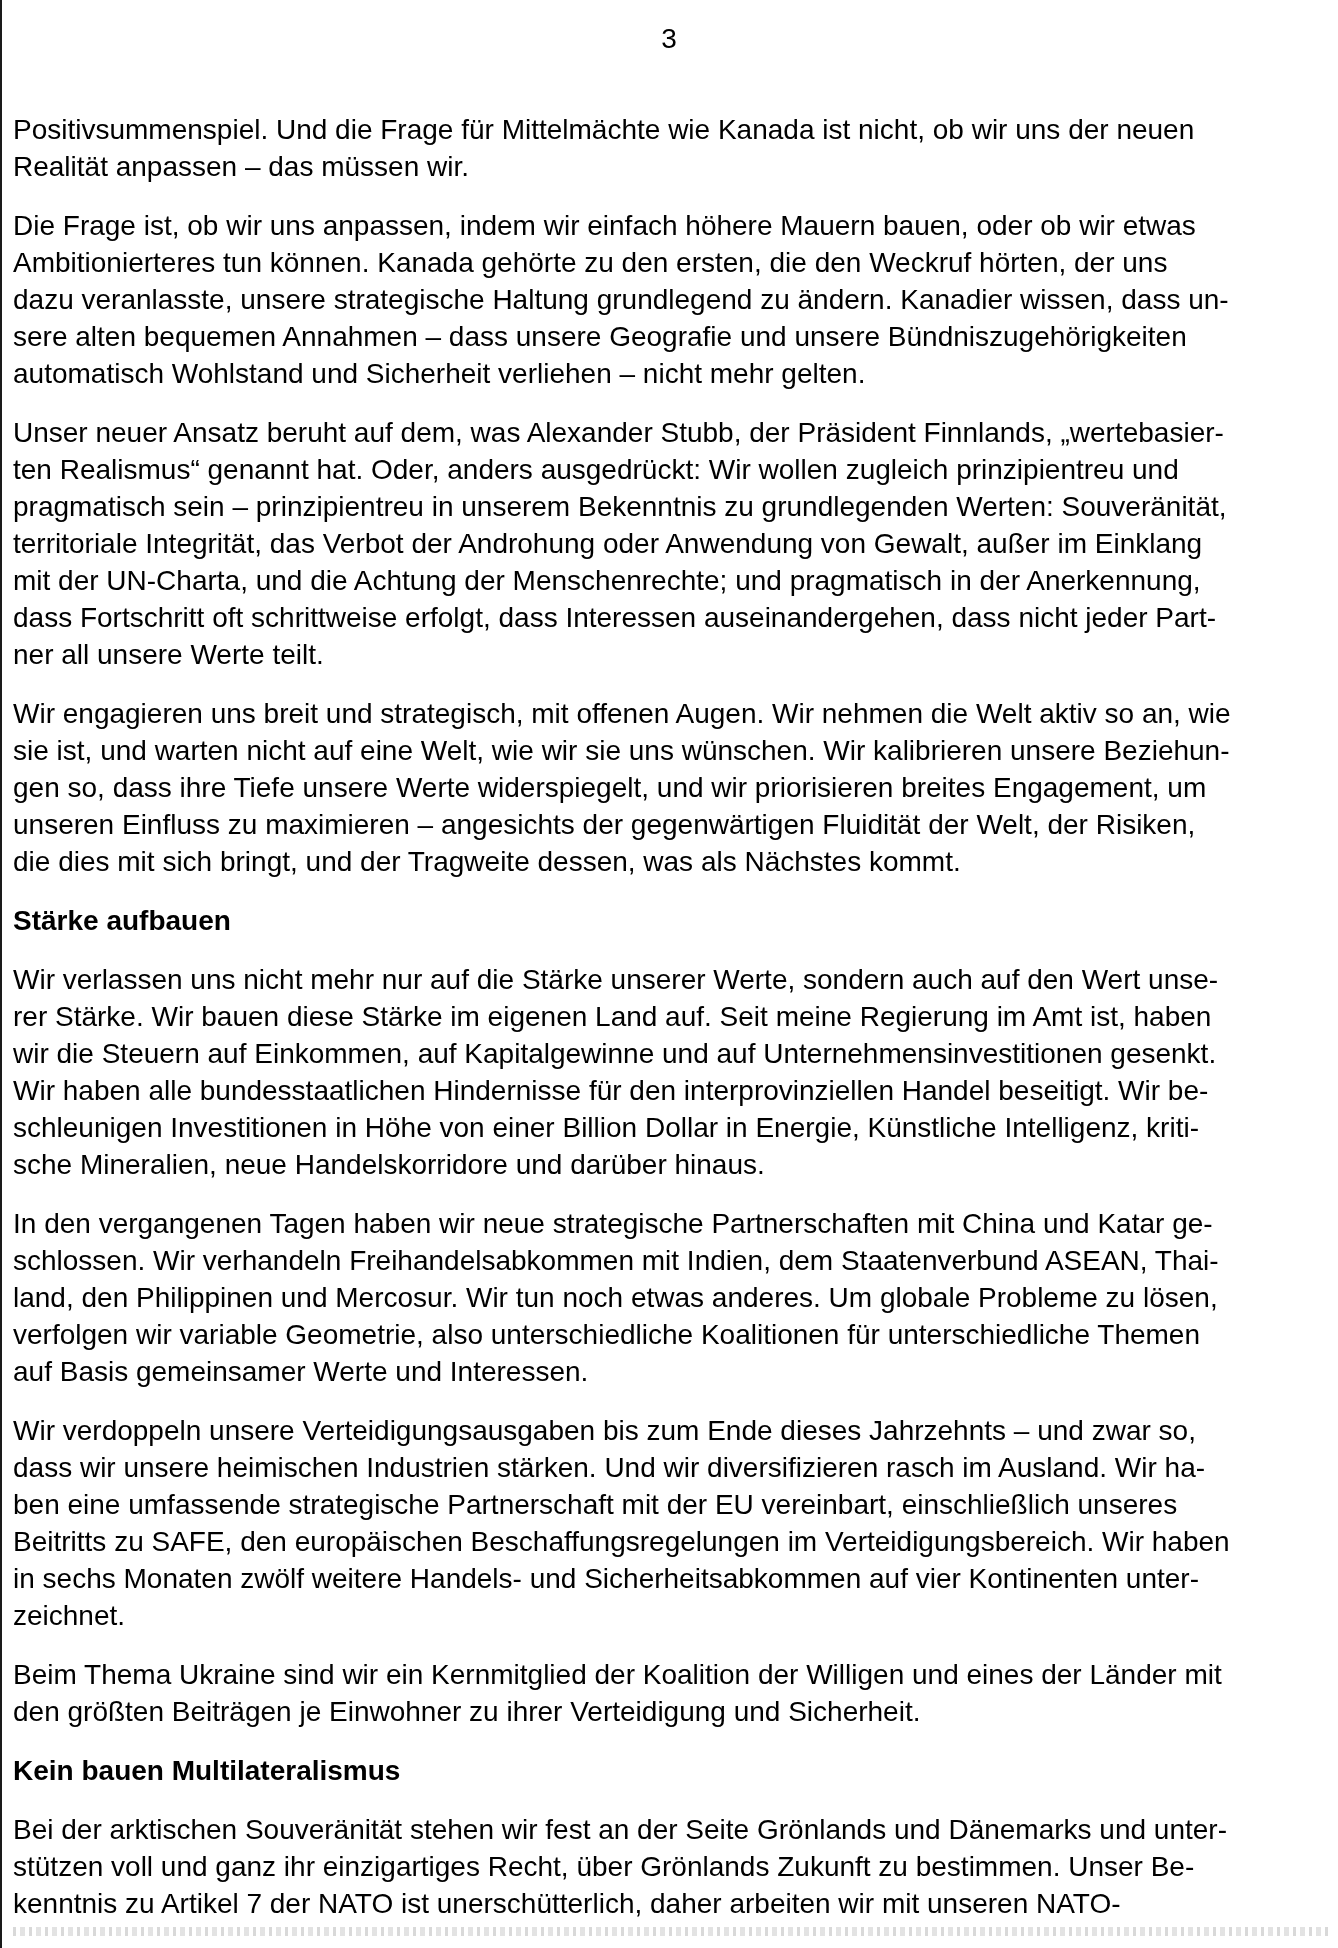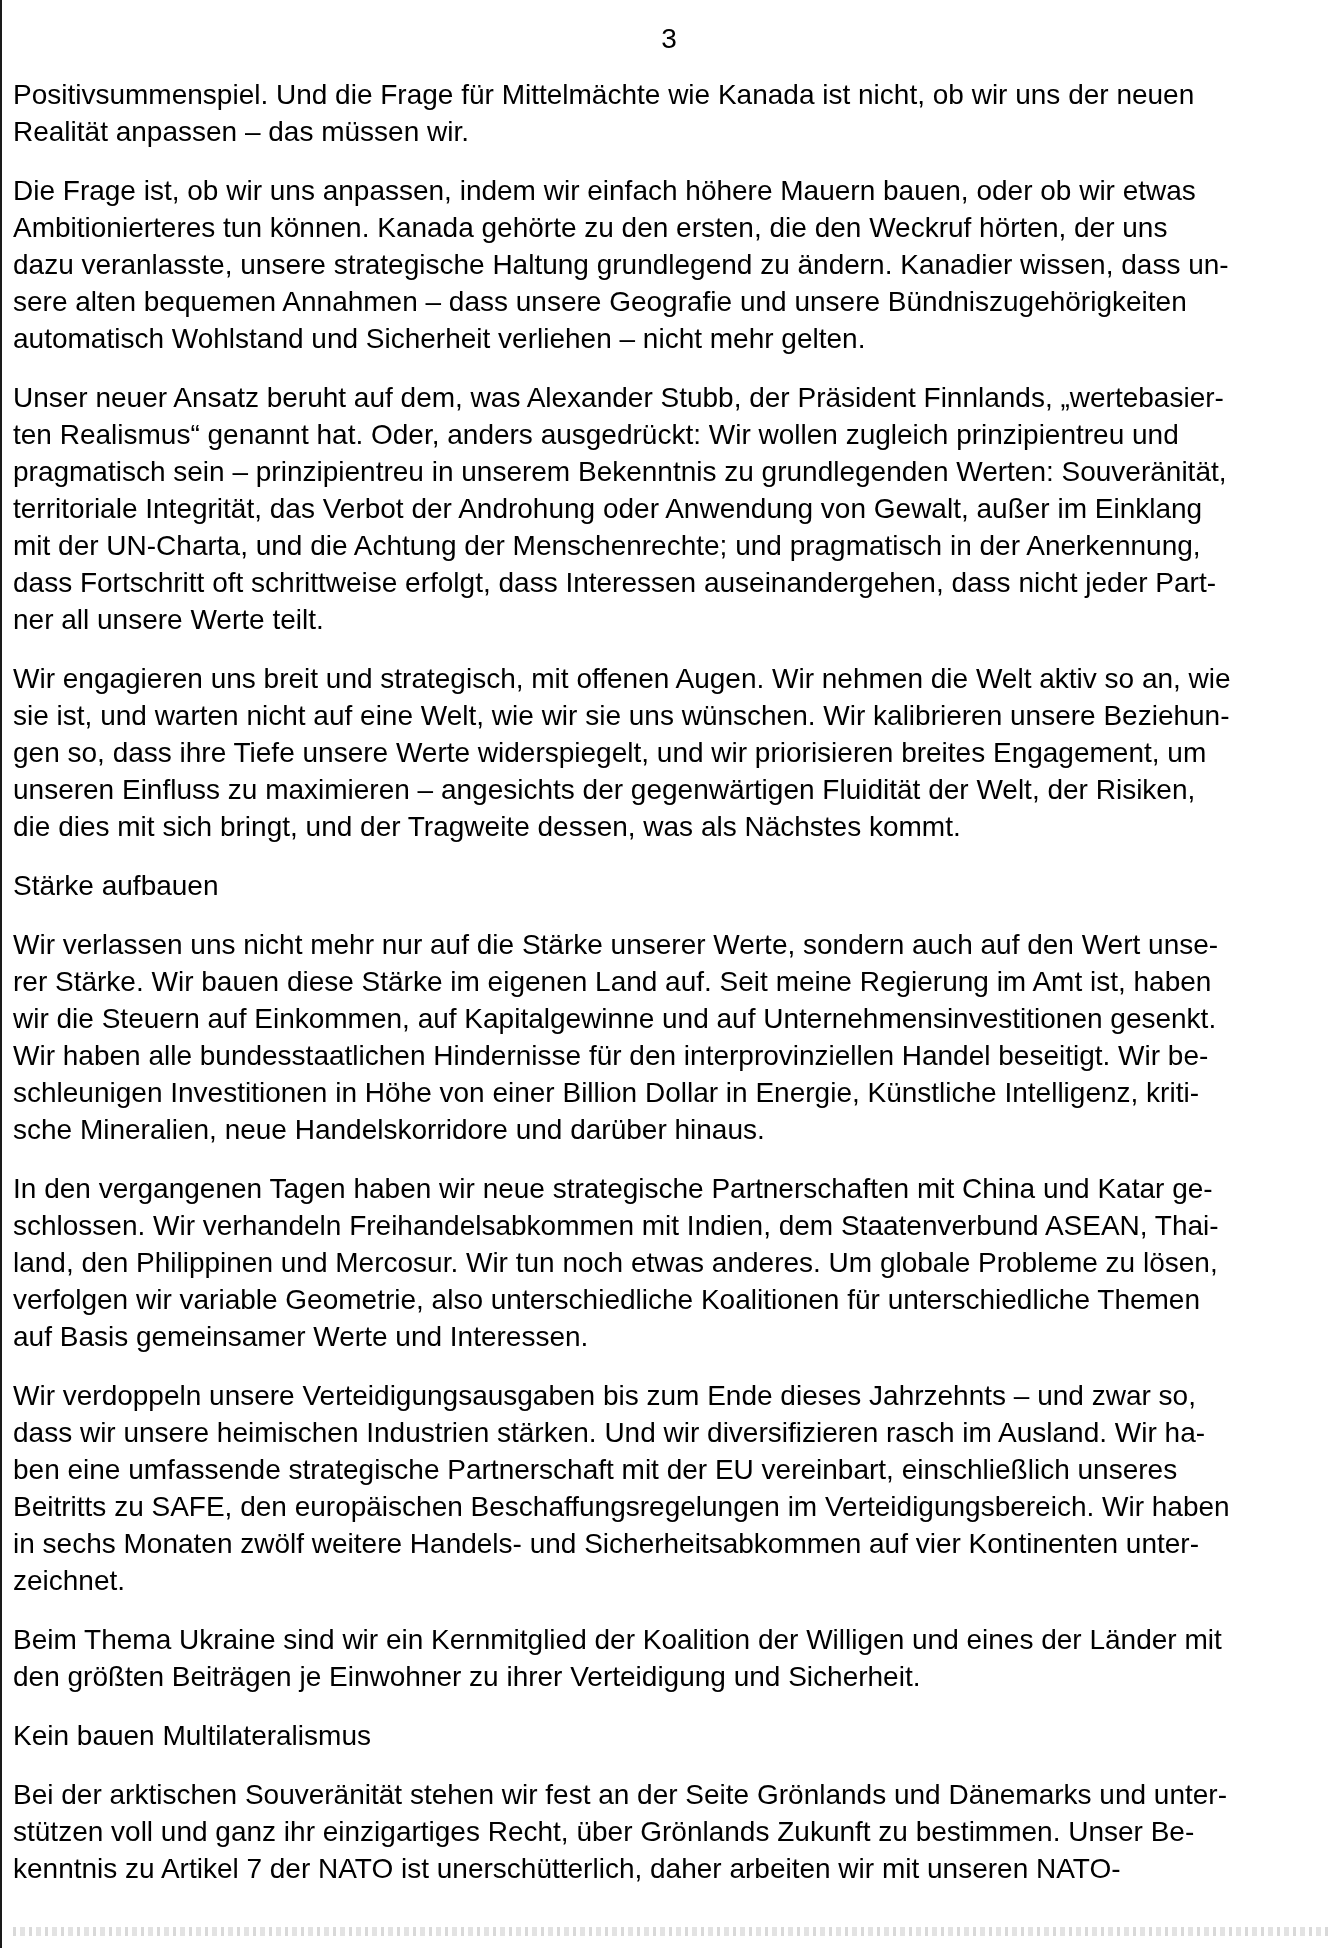--- a/index.html
+++ b/index.html
@@ -27,33 +27,33 @@
     background: #1a1a1a;
   }
   .page-number {
     padding-top: 24px;
     text-align: center;
     font-size: 28px;
     line-height: 30px;
     color: #000000;
   }
   .content {
-    margin-top: 22px;
+    margin-top: 57px;
     padding-left: 13px;
     padding-right: 8px;
   }
   .block {
     font-size: 28px;
     line-height: 37px;
     white-space: pre;
     margin: 0 0 22px 0;
     letter-spacing: 0;
   }
   .heading {
-    font-weight: normal;
+    font-weight: bold;
   }
   .clipped-remnant {
     position: absolute;
     left: 13px;
     right: 10px;
     top: 1927px;
     height: 9px;
     opacity: 0.38;
     background:
       repeating-linear-gradient(90deg,

